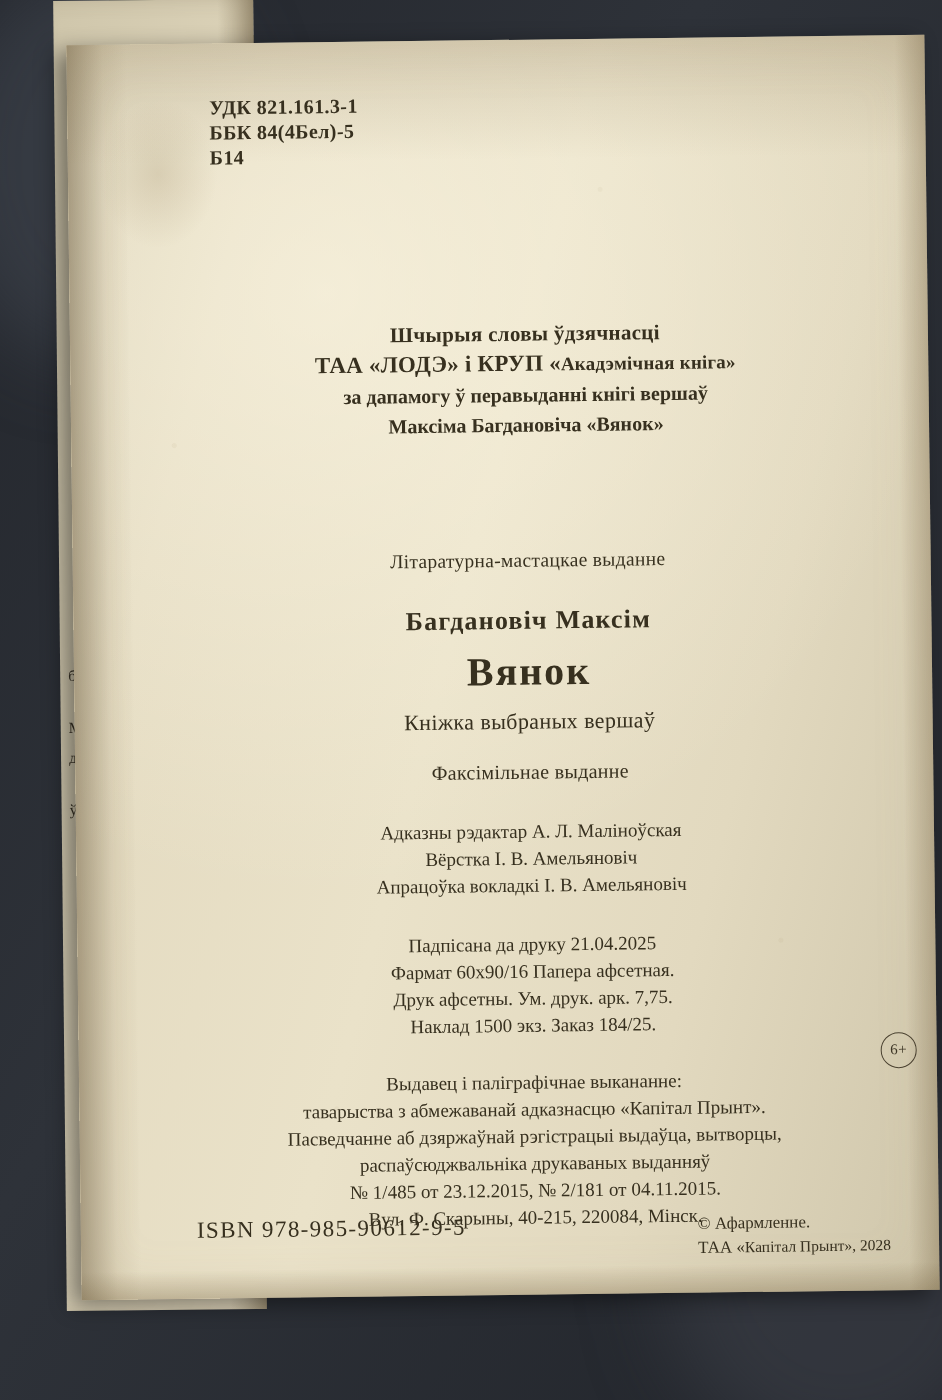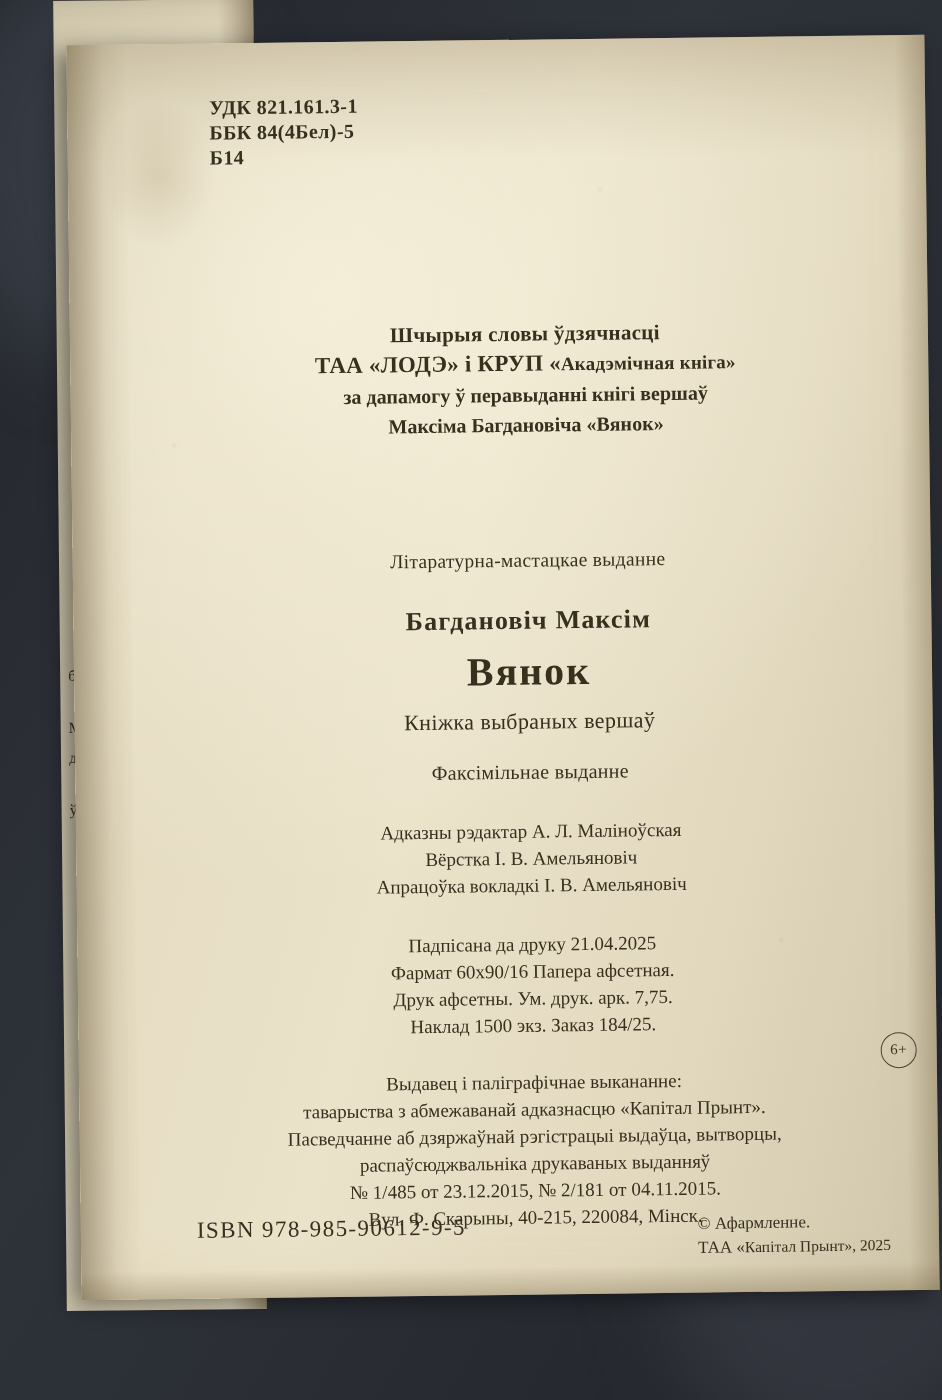--- a/index.html
+++ b/index.html
@@ -294,20 +294,20 @@
           <div>Вул. Ф. Скарыны,  40-215, 220084, Мінск.</div>
         </div>
       </div>
 
       <div class="age-badge">6+</div>
 
       <div class="footer">
         <div class="isbn">ISBN 978-985-90612-9-5</div>
         <div class="copyright">
           <div class="c1">© Афармленне.</div>
-          <div class="c2"><span>ТАА «</span><span class="small">Капітал Прынт»</span><span class="small">, 2025</span></div>
+          <div class="c2"><span>ТАА «</span><span class="small">Капітал Прынт»</span><span class="small">, 2028</span></div>
         </div>
       </div>
 
     </div>
   </div>
 
 </div>
 
 </body></html>

